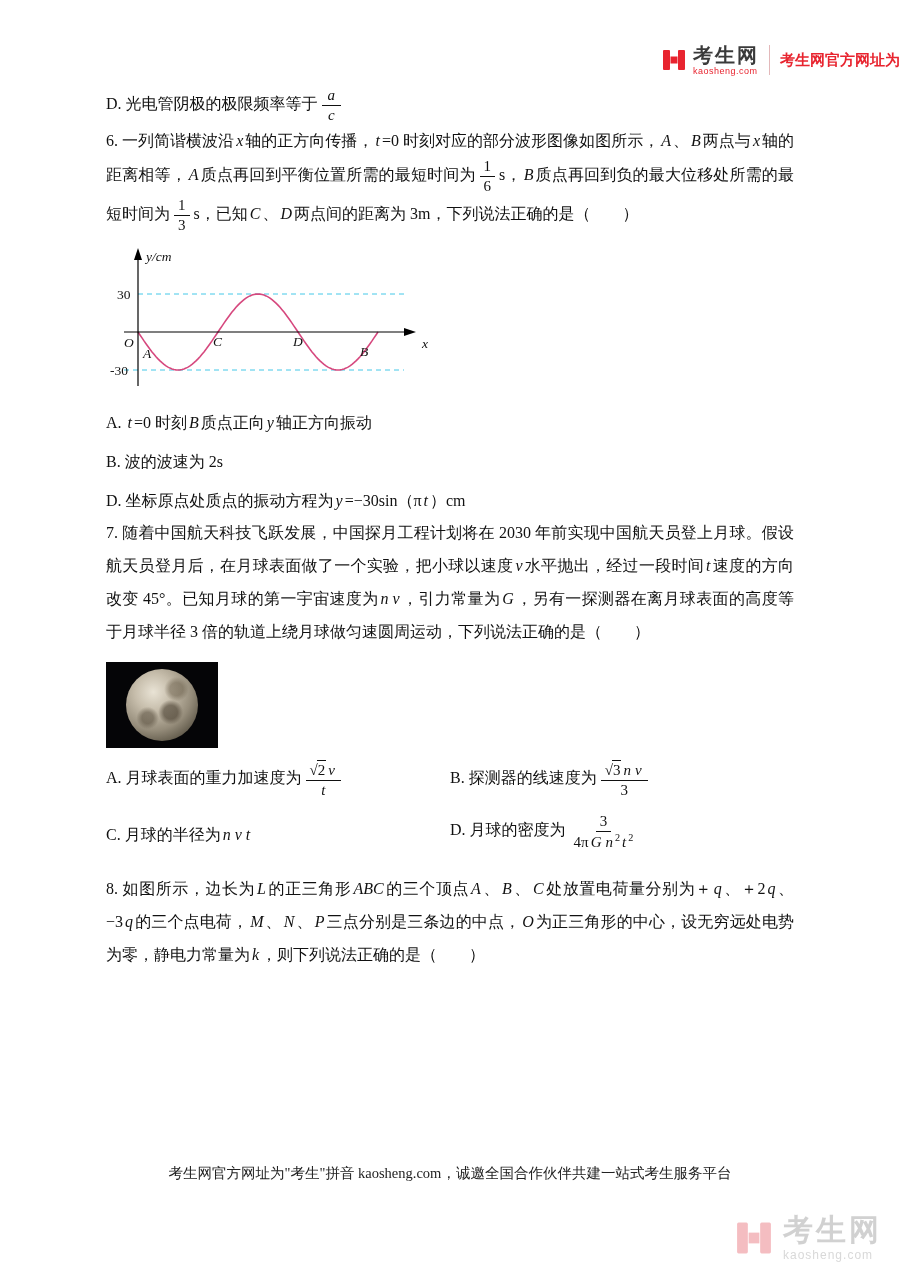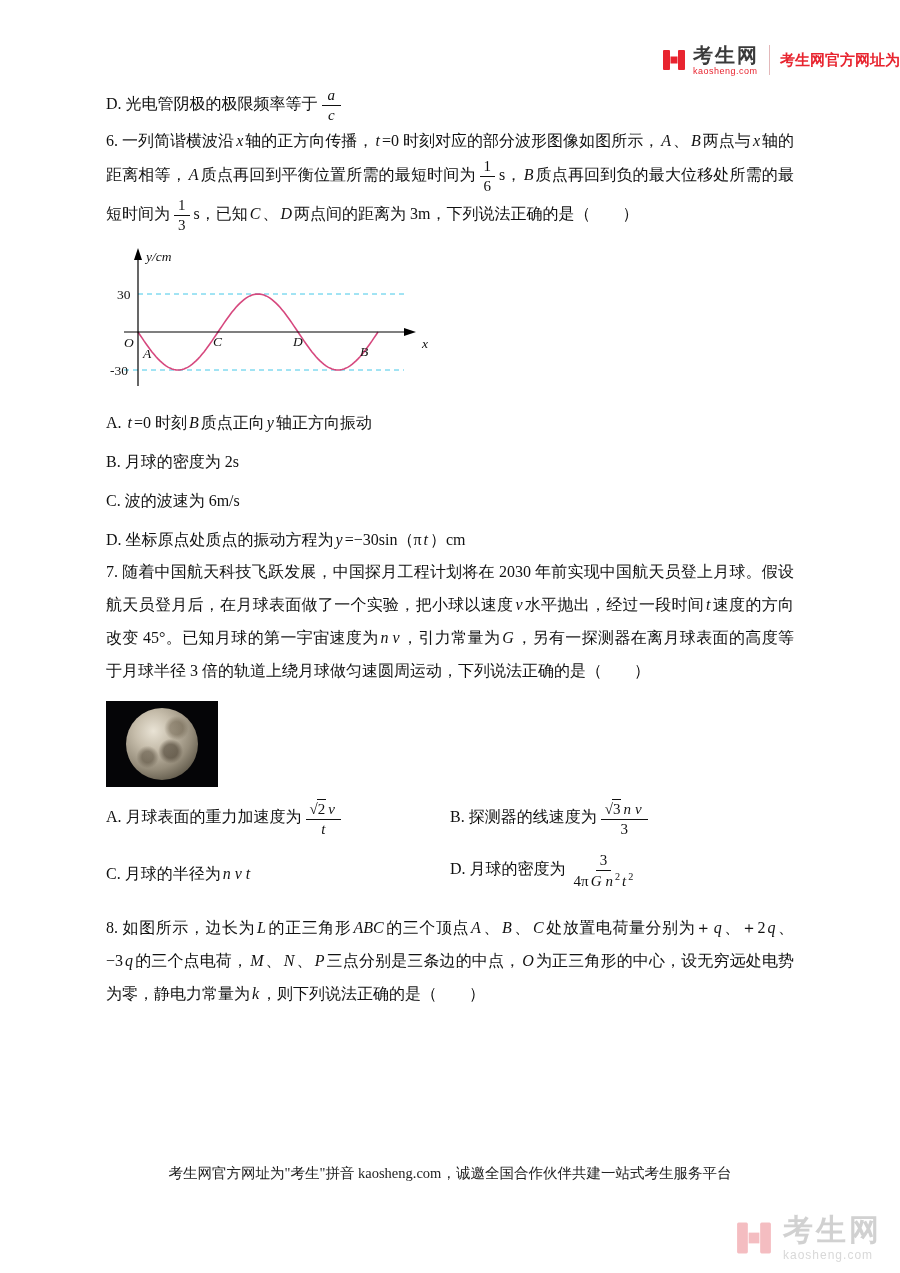--- a/index.html
+++ b/index.html
@@ -112,22 +112,21 @@
       <text x="14" y="103" class="flabel fi">O</text>
       <text x="33" y="114" class="flabel fi">A</text>
       <text x="103" y="102" class="flabel fi">C</text>
       <text x="183" y="102" class="flabel fi">D</text>
       <text x="250" y="112" class="flabel fi">B</text>
     </svg>
   </figure>
 
   <div class="opts">
     <p class="line">A. <span class="v">t</span>=0 时刻<span class="v">B</span>质点正向<span class="v">y</span>轴正方向振动</p>
-    <p class="line">B. 月球的密度为 2s</p>
-    <p class="line">C. 波的波速为 6m/s</p>
+    <p class="line">B. 波的波速为 2s</p>
     <p class="line">D. 坐标原点处质点的振动方程为<span class="v">y</span>=−30sin（π<span class="v">t</span>）cm</p>
   </div>
 
   <p class="line stem">7. 随着中国航天科技飞跃发展，中国探月工程计划将在 2030 年前实现中国航天员登上月球。假设航天员登月后，在月球表面做了一个实验，把小球以速度<span class="v">v</span>水平抛出，经过一段时间<span class="v">t</span>速度的方向改变 45°。已知月球的第一宇宙速度为<span class="v">n</span><span class="v">v</span>，引力常量为<span class="v">G</span>，另有一探测器在离月球表面的高度等于月球半径 3 倍的轨道上绕月球做匀速圆周运动，下列说法正确的是（　　）</p>
 
   <div class="moon-box">
     <div class="moon-sphere"></div>
   </div>
 
   <div>

